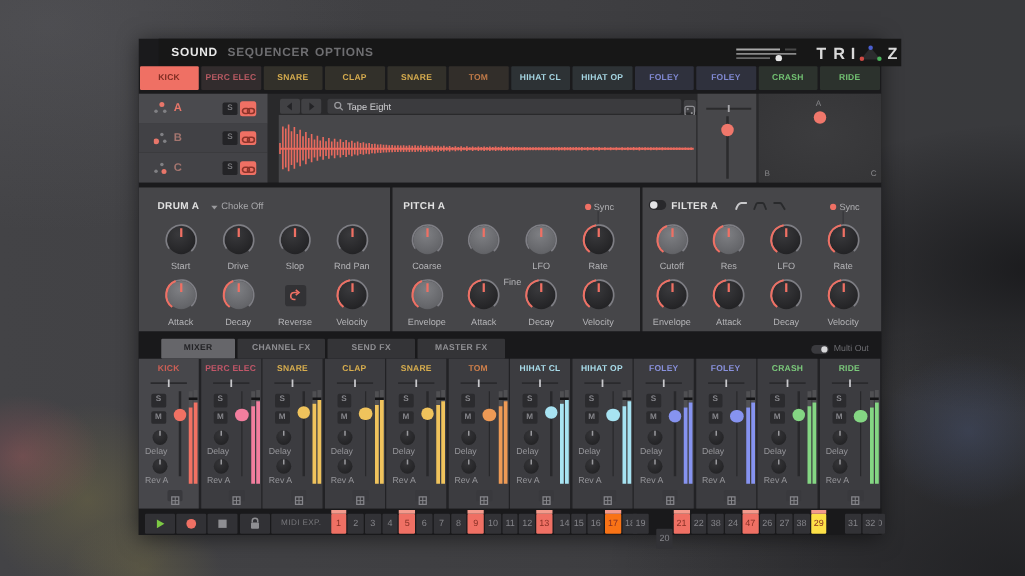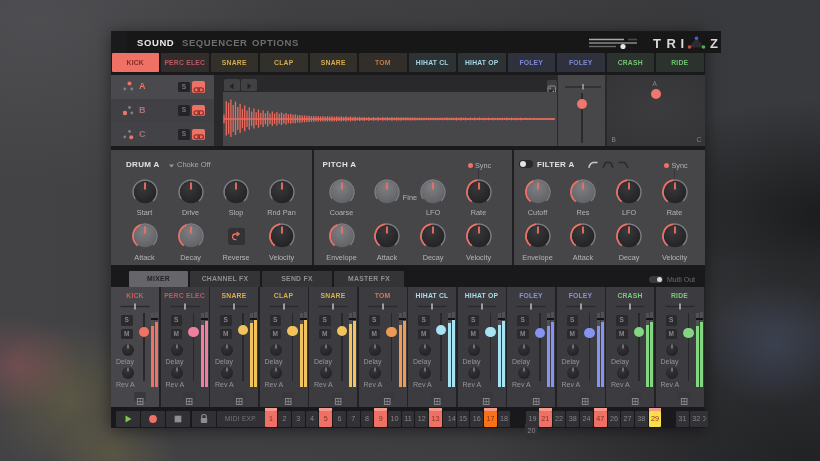--- a/index.html
+++ b/index.html
@@ -146,20 +146,27 @@
       <div class="lbtn" style="left:80.5px;top:53.5px;"><svg width="13.5" height="11.5" viewBox="0 0 13.5 11.5">
           <rect x="2" y="3.8" width="5.5" height="4" rx="2" fill="none" stroke="#8c342a" stroke-width="1.3"></rect>
           <rect x="6" y="3.8" width="5.5" height="4" rx="2" fill="none" stroke="#8c342a" stroke-width="1.3"></rect>
         </svg></div>
       <div class="navbtn" style="left:112.5px;"><svg width="16" height="12.5" viewBox="0 0 16 12.5">
           <path d="M9.5 3 L5.5 6.2 L9.5 9.4 Z" fill="#232326"></path>
         </svg></div>
       <div class="navbtn" style="left:130px;"><svg width="16" height="12.5" viewBox="0 0 16 12.5">
           <path d="M6.5 3 L10.5 6.2 L6.5 9.4 Z" fill="#232326"></path>
         </svg></div>
+      <div id="srchfield">
+        <svg class="abs" style="left:5px;top:2.5px" width="8" height="8" viewBox="0 0 8 8">
+          <circle cx="3.2" cy="3.2" r="2.4" fill="none" stroke="#9a9a9e" stroke-width="1"></circle>
+          <line x1="5" y1="5" x2="7.2" y2="7.2" stroke="#9a9a9e" stroke-width="1"></line>
+        </svg>
+        <div class="abs" style="left:16px;top:2.5px;font-size:7.5px;color:#cfcfd2;">Tape Eight</div>
+      </div>
       <div class="navbtn" style="left:436px;width:9.5px;height:9.5px;top:5px;background:#3f3f42;"><svg width="9.5" height="9.5" viewBox="0 0 9.5 9.5">
           <rect x="1" y="1" width="7.5" height="7.5" rx="1.5" fill="none" stroke="#8e8e92" stroke-width="1"></rect>
           <circle cx="3.2" cy="3.2" r="0.9" fill="#8e8e92"></circle>
           <circle cx="6.4" cy="6.4" r="0.9" fill="#8e8e92"></circle>
         </svg></div>
       <div id="wavepanel"><svg id="wavesvg" width="334" height="54.5" viewBox="0 0 334 54.5">
           <line x1="1.0" y1="22.4" x2="1.0" y2="31.2" stroke="#e96a5e" stroke-width="1.3"></line>
           <line x1="3.3" y1="9.2" x2="3.3" y2="43.4" stroke="#e96a5e" stroke-width="1.3"></line>
           <line x1="5.6" y1="10.8" x2="5.6" y2="41.9" stroke="#e96a5e" stroke-width="1.3"></line>
           <line x1="7.9" y1="7.5" x2="7.9" y2="44.9" stroke="#e96a5e" stroke-width="1.3"></line>
@@ -381,21 +388,21 @@
       </svg><div class="klabel" style="left:140.5px;top:103px;">Velocity</div><svg class="abs" style="left:215.5px;top:27px" width="30" height="30" viewBox="0 0 30 30">
         <circle cx="15" cy="15" r="11.3" fill="url(#gl)"></circle>
         <path d="M5.81 22.71 A 12 12 0 0 1 13.95 3.05" fill="none" stroke="#4e4e52" stroke-width="1.2"></path>
         <path d="M5.17 21.88 A 12 12 0 1 1 23.03 23.92" fill="none" stroke="#7e7e84" stroke-width="1.3"></path>
         <line x1="15" y1="5.5" x2="15" y2="12.5" stroke="#ef7064" stroke-width="1.8"></line>
       </svg><div class="klabel" style="left:200.5px;top:58.5px;">Coarse</div><svg class="abs" style="left:261px;top:27px" width="30" height="30" viewBox="0 0 30 30">
         <circle cx="15" cy="15" r="11.3" fill="url(#gl)"></circle>
         <path d="M5.81 22.71 A 12 12 0 0 1 13.95 3.05" fill="none" stroke="#4e4e52" stroke-width="1.2"></path>
         <path d="M5.17 21.88 A 12 12 0 1 1 23.03 23.92" fill="none" stroke="#7e7e84" stroke-width="1.3"></path>
         <line x1="15" y1="5.5" x2="15" y2="12.5" stroke="#ef7064" stroke-width="1.8"></line>
-      </svg><div class="klabel" style="left:246px;top:43px;text-align:right;">Fine</div><svg class="abs" style="left:307px;top:27px" width="30" height="30" viewBox="0 0 30 30">
+      </svg><div class="klabel" style="left:246px;top:71px;text-align:right;">Fine</div><svg class="abs" style="left:307px;top:27px" width="30" height="30" viewBox="0 0 30 30">
         <circle cx="15" cy="15" r="11.3" fill="url(#gl)"></circle>
         <path d="M5.81 22.71 A 12 12 0 0 1 13.95 3.05" fill="none" stroke="#4e4e52" stroke-width="1.2"></path>
         <path d="M5.17 21.88 A 12 12 0 1 1 23.03 23.92" fill="none" stroke="#7e7e84" stroke-width="1.3"></path>
         <line x1="15" y1="5.5" x2="15" y2="12.5" stroke="#ef7064" stroke-width="1.8"></line>
       </svg><div class="klabel" style="left:292px;top:58.5px;">LFO</div><svg class="abs" style="left:352.5px;top:27px" width="30" height="30" viewBox="0 0 30 30">
         <circle cx="15" cy="15" r="11.3" fill="url(#gd)"></circle>
         <path d="M5.81 22.71 A 12 12 0 0 1 13.95 3.05" fill="none" stroke="#4e4e52" stroke-width="1.2"></path>
         <path d="M5.17 21.88 A 12 12 0 1 1 23.03 23.92" fill="none" stroke="#7e7e84" stroke-width="1.3"></path>
         <path d="M7.78 24.58 A 12 12 0 0 1 12.92 3.18" fill="none" stroke="#ef7064" stroke-width="1.7"></path>
         <line x1="15" y1="5.5" x2="15" y2="12.5" stroke="#ef7064" stroke-width="1.8"></line>
@@ -885,21 +892,21 @@
       <div class="step" style="left:290.7px;">11</div>
       <div class="step" style="left:304.4px;">12</div>
       <div class="step stepa" style="left:318.1px;background:#ef7064;color:#872f24;">13</div>
       <div class="abs" style="left:318.1px;top:1.5px;width:12.8px;height:2.5px;background:#f39a8c;"></div>
       <div class="step" style="left:331.9px;text-align:right;">14</div>
       <div class="step" style="left:345.6px;">15</div>
       <div class="step" style="left:359.3px;">16</div>
       <div class="step stepa" style="left:373.0px;background:#f97316;color:#872f24;">17</div>
       <div class="abs" style="left:373.0px;top:1.5px;width:12.8px;height:2.5px;background:#f39a8c;"></div>
       <div class="step" style="left:386.7px;">18</div>
-      <div class="step" style="left:415px;">19</div>
+      <div class="step" style="left:395px;">19</div>
       <div class="step" style="left:414.2px;margin-top:12px;">20</div>
       <div class="step stepa" style="left:427.9px;background:#ef7064;color:#872f24;">21</div>
       <div class="abs" style="left:427.9px;top:1.5px;width:12.8px;height:2.5px;background:#f39a8c;"></div>
       <div class="step" style="left:441.6px;">22</div>
       <div class="step" style="left:455.3px;">38</div>
       <div class="step" style="left:469.1px;">24</div>
       <div class="step stepa" style="left:482.8px;background:#ef7064;color:#872f24;">47</div>
       <div class="abs" style="left:482.8px;top:1.5px;width:12.8px;height:2.5px;background:#f39a8c;"></div>
       <div class="step" style="left:496.5px;">26</div>
       <div class="step" style="left:510.2px;">27</div>

